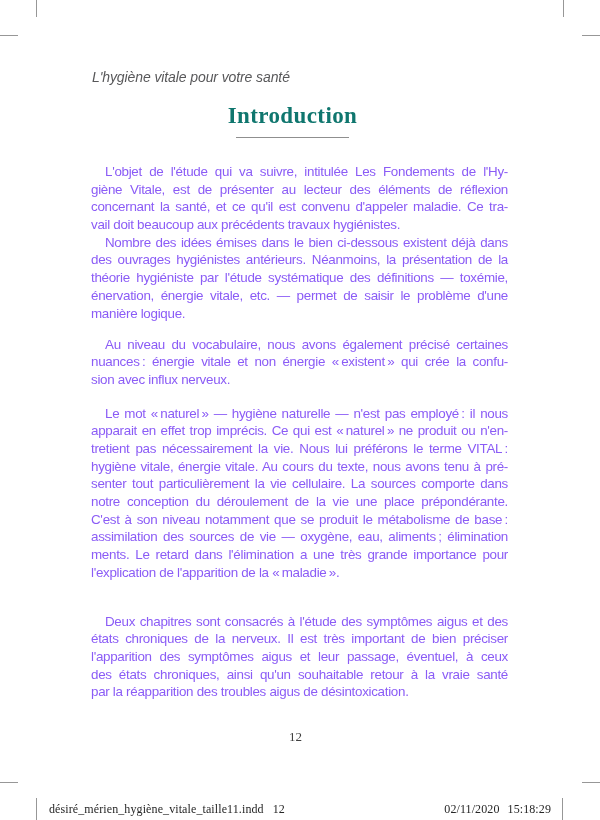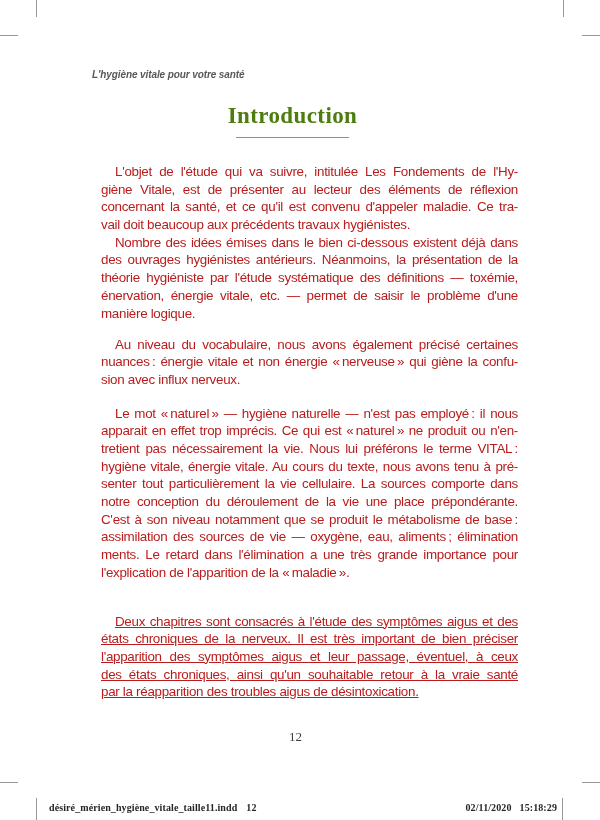--- a/index.html
+++ b/index.html
@@ -16,39 +16,38 @@
   .cm-tl-h{left:0;top:35px;width:18px;height:1px;}
   .cm-tr-v{left:563px;top:0;width:1px;height:17px;}
   .cm-tr-h{left:582px;top:35px;width:18px;height:1px;}
   .cm-bl-v{left:36px;top:798px;width:1px;height:22px;}
   .cm-bl-h{left:0;top:782px;width:18px;height:1px;}
   .cm-br-v{left:562px;top:798px;width:1px;height:22px;}
   .cm-br-h{left:582px;top:782px;width:18px;height:1px;}
 
   .running-header{
     position:absolute;left:92px;top:69px;
-    font-size:10px;font-style:italic;letter-spacing:-0.1px;
+    font-size:14px;font-style:italic;letter-spacing:-0.1px;
     color:#58585a;
-    font-weight:bold;
   }
   .chapter-title{
     position:absolute;left:84px;top:103px;width:417px;
     text-align:center;
     font-family:"Liberation Serif",serif;
     font-weight:bold;font-size:23px;letter-spacing:0.4px;
-    color:#4d7c0f;
+    color:#0f766e;
   }
   .title-rule{
     position:absolute;left:236px;top:137px;width:113px;height:1.4px;
     background:#8f8f8f;
   }
 
   .para{
-    position:absolute;left:101px;width:417px;
-    color:#b91c1c;
+    position:absolute;left:91px;width:417px;
+    color:#8b5cf6;
     font-size:13.4px;letter-spacing:-0.3px;
   }
   .tline{
     height:17.7px;line-height:17.7px;
     text-align:justify;
     text-align-last:justify;
     white-space:normal;
     overflow:visible;
   }
   .tline.first{text-indent:14px;}
@@ -57,26 +56,25 @@
   .page-number{
     position:absolute;left:87px;top:729px;width:417px;
     text-align:center;
     font-family:"Liberation Serif",serif;
     font-size:13px;color:#3f3f3f;
   }
 
   .slug{
     position:absolute;top:802px;
     font-family:"Liberation Serif",serif;
-    font-size:10px;color:#262626;letter-spacing:0.1px;
+    font-size:12px;color:#262626;letter-spacing:0.1px;
     white-space:nowrap;
-    font-weight:bold;
   }
   .slug-left{left:49px;}
-  .slug-right{right:43px;}
+  .slug-right{right:49px;}
   .slug-page{margin-left:9px;}
   .slug-time{margin-left:8px;}
 </style>
 </head>
 <body>
 
 <div class="canvas">
 
   <div class="cm cm-tl-v"></div>
   <div class="cm cm-tl-h"></div>
@@ -101,36 +99,36 @@
       </div>
       <div class="para" style="top: 233.8px;">
         <div class="tline first">Nombre des idées émises dans le bien ci-dessous existent déjà dans</div>
         <div class="tline">des ouvrages hygiénistes antérieurs. Néanmoins, la présentation de la</div>
         <div class="tline">théorie hygiéniste par l'étude systématique des définitions — toxémie,</div>
         <div class="tline">énervation, énergie vitale, etc. — permet de saisir le problème d'une</div>
         <div class="tline last">manière logique.</div>
       </div>
       <div class="para" style="top: 335.5px;">
         <div class="tline first">Au niveau du vocabulaire, nous avons également précisé certaines</div>
-        <div class="tline">nuances : énergie vitale et non énergie « nerveuse » qui giène la confu-</div>
+        <div class="tline">nuances : énergie vitale et non énergie « existent » qui crée la confu-</div>
         <div class="tline last">sion avec influx nerveux.</div>
       </div>
       <div class="para" style="top: 404.5px;">
         <div class="tline first">Le mot « naturel » — hygiène naturelle — n'est pas employé : il nous</div>
         <div class="tline">apparait en effet trop imprécis. Ce qui est « naturel » ne produit ou n'en-</div>
         <div class="tline">tretient pas nécessairement la vie. Nous lui préférons le terme VITAL :</div>
         <div class="tline">hygiène vitale, énergie vitale. Au cours du texte, nous avons tenu à pré-</div>
         <div class="tline">senter tout particulièrement la vie cellulaire. La sources comporte dans</div>
         <div class="tline">notre conception du déroulement de la vie une place prépondérante.</div>
         <div class="tline">C'est à son niveau notamment que se produit le métabolisme de base :</div>
         <div class="tline">assimilation des sources de vie — oxygène, eau, aliments ; élimination</div>
         <div class="tline">ments. Le retard dans l'élimination a une très grande importance pour</div>
         <div class="tline last">l'explication de l'apparition de la « maladie ».</div>
       </div>
-      <div class="para" style="top: 612.5px; text-decoration: underline;">
+      <div class="para" style="top: 612.5px;">
         <div class="tline first">Deux chapitres sont consacrés à l'étude des symptômes aigus et des</div>
         <div class="tline">états chroniques de la nerveux. Il est très important de bien préciser</div>
         <div class="tline">l'apparition des symptômes aigus et leur passage, éventuel, à ceux</div>
         <div class="tline">des états chroniques, ainsi qu'un souhaitable retour à la vraie santé</div>
         <div class="tline last">par la réapparition des troubles aigus de désintoxication.</div>
       </div>
     </div>
 
   <div class="page-number">12</div>
 

